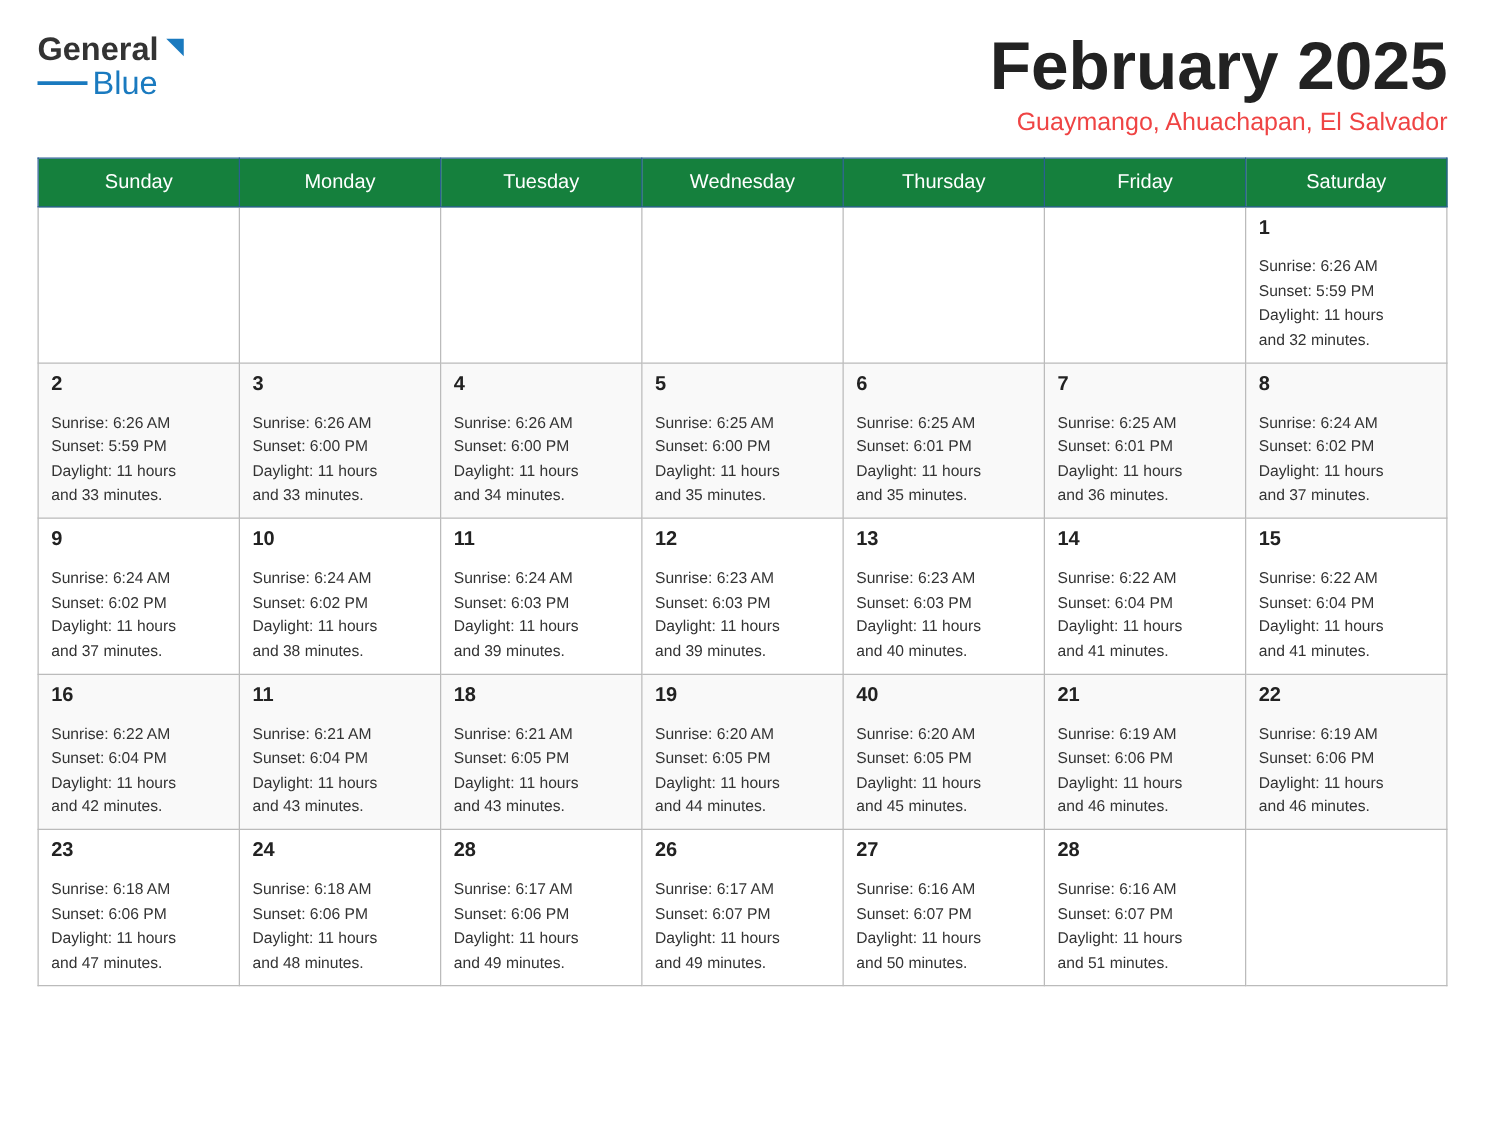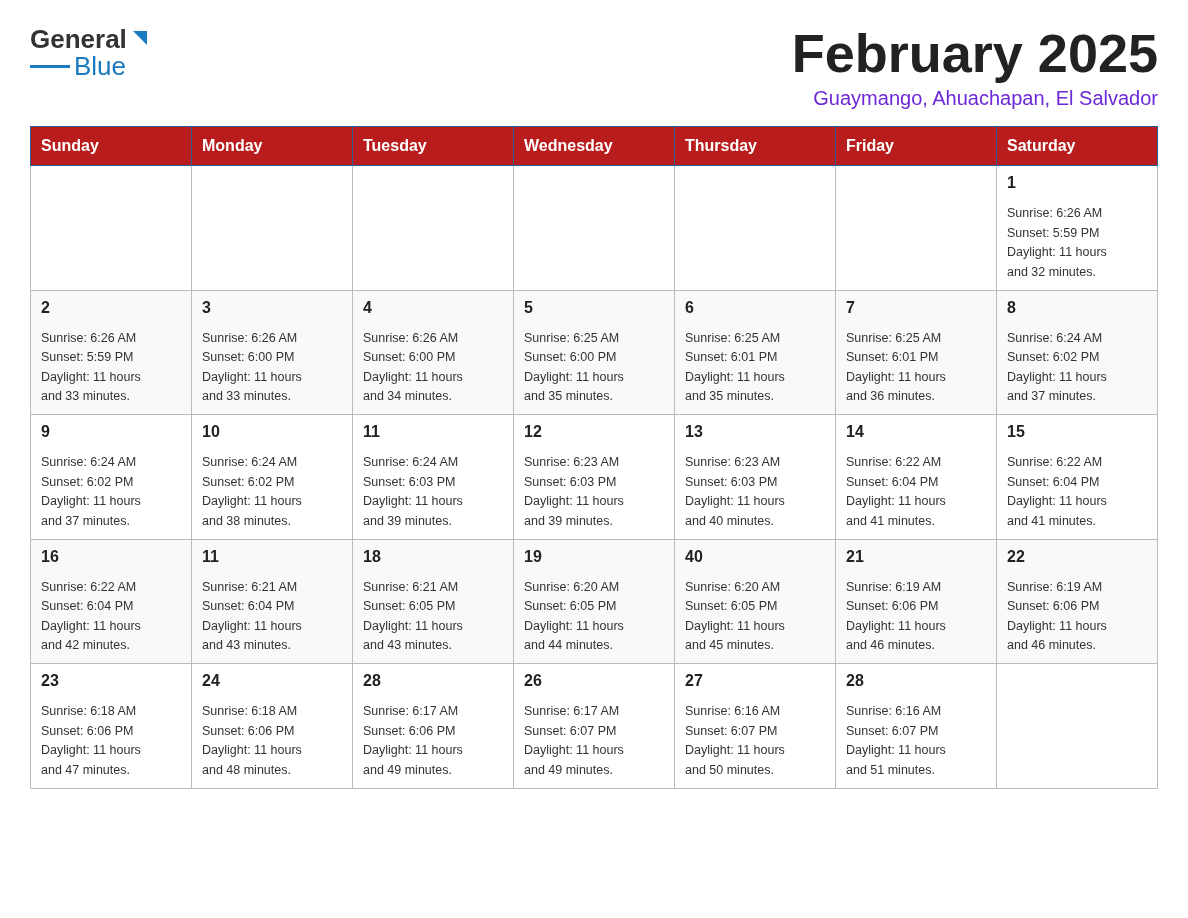--- a/index.html
+++ b/index.html
@@ -25,35 +25,35 @@
       text-align: right;
     }
     .title-block h1 {
       font-size: 54px;
       font-weight: 900;
       color: #222;
       line-height: 1.1;
     }
     .title-block .subtitle {
       font-size: 20px;
-      color: #6d28d9;
+      color: #ef4444;
       margin-top: 4px;
     }
     .calendar {
       width: 100%;
       border-collapse: collapse;
       border: 1px solid #aaa;
     }
     .calendar th {
-      background: #b91c1c;
+      background: #15803d;
       color: #fff;
       font-size: 16px;
-      font-weight: bold;
+      font-weight: normal;
       padding: 10px 10px;
-      text-align: left;
+      text-align: center;
       border: 1px solid #2a5f92;
     }
     .calendar td {
       vertical-align: top;
       border: 1px solid #bbb;
       padding: 8px 10px;
       width: 14.28%;
       min-height: 110px;
       height: 110px;
       background: #fff;

